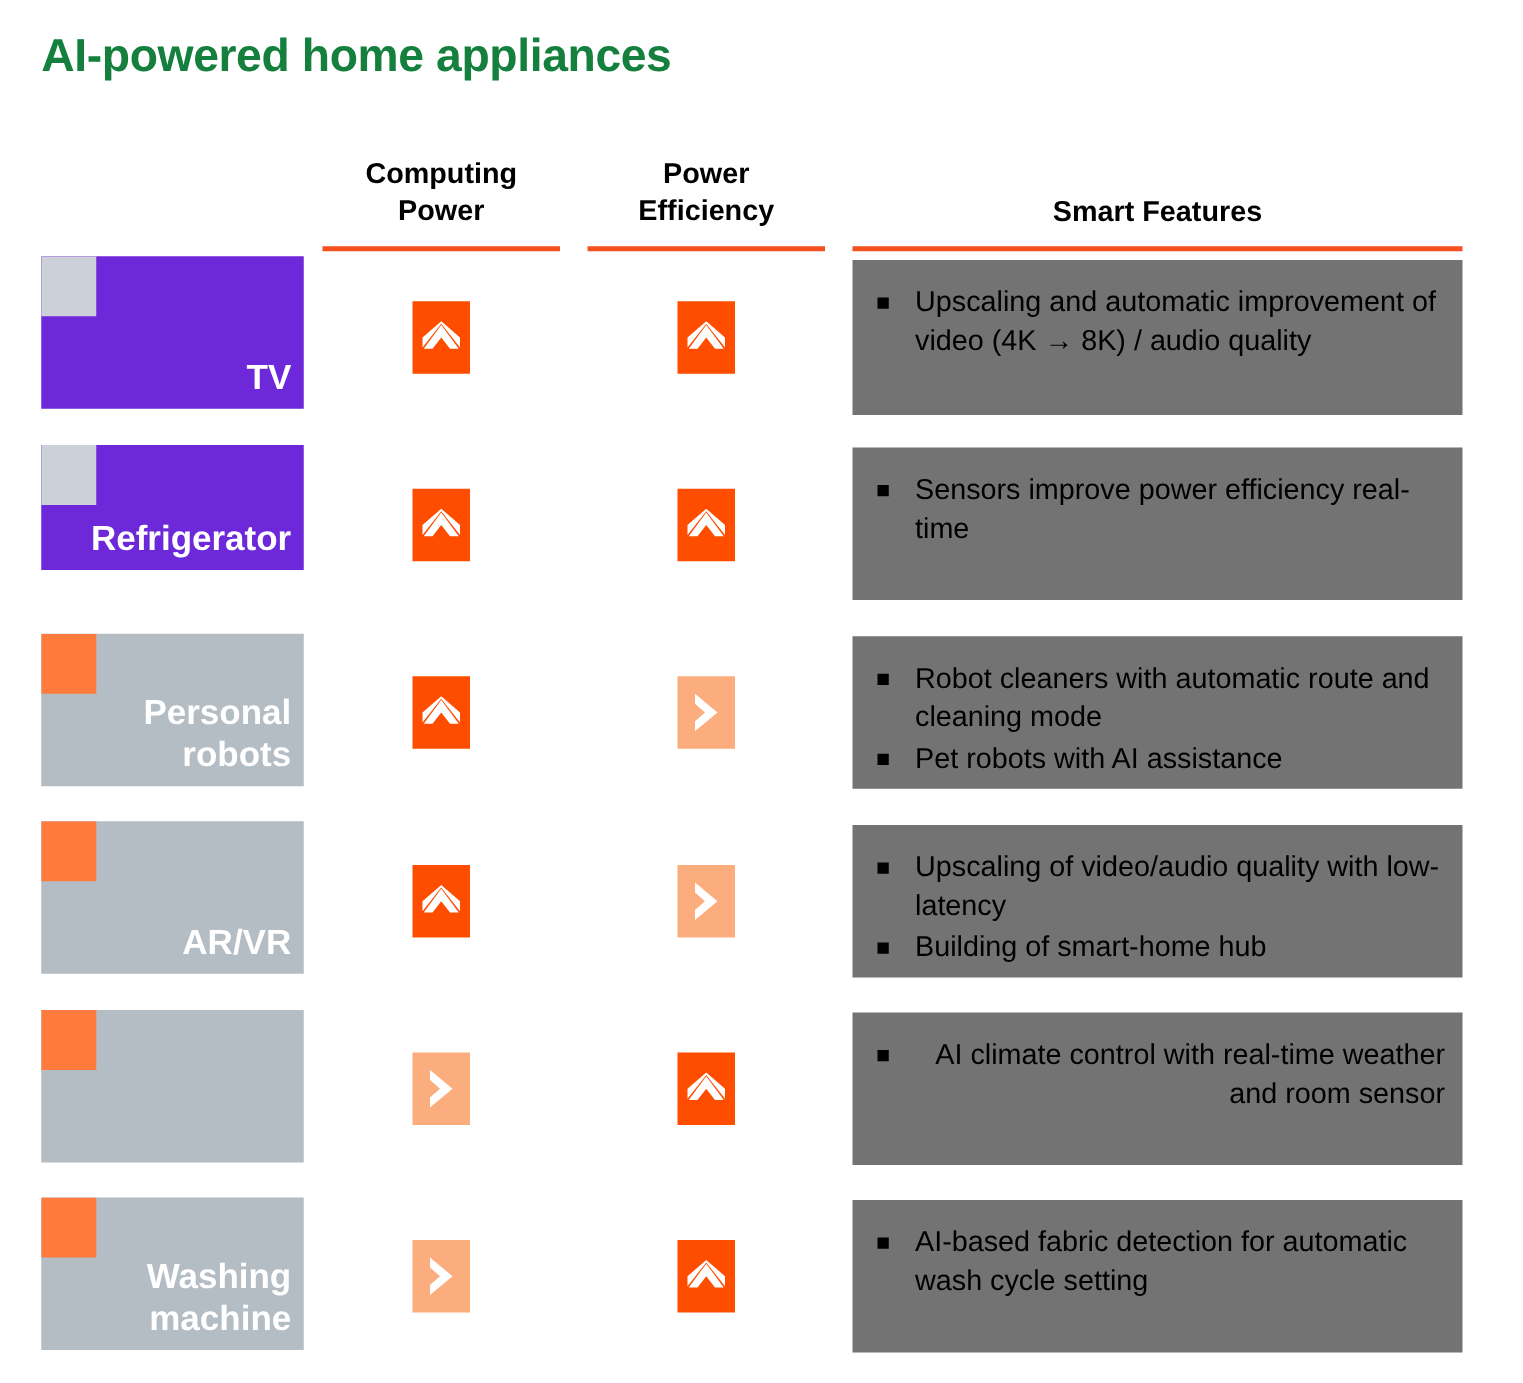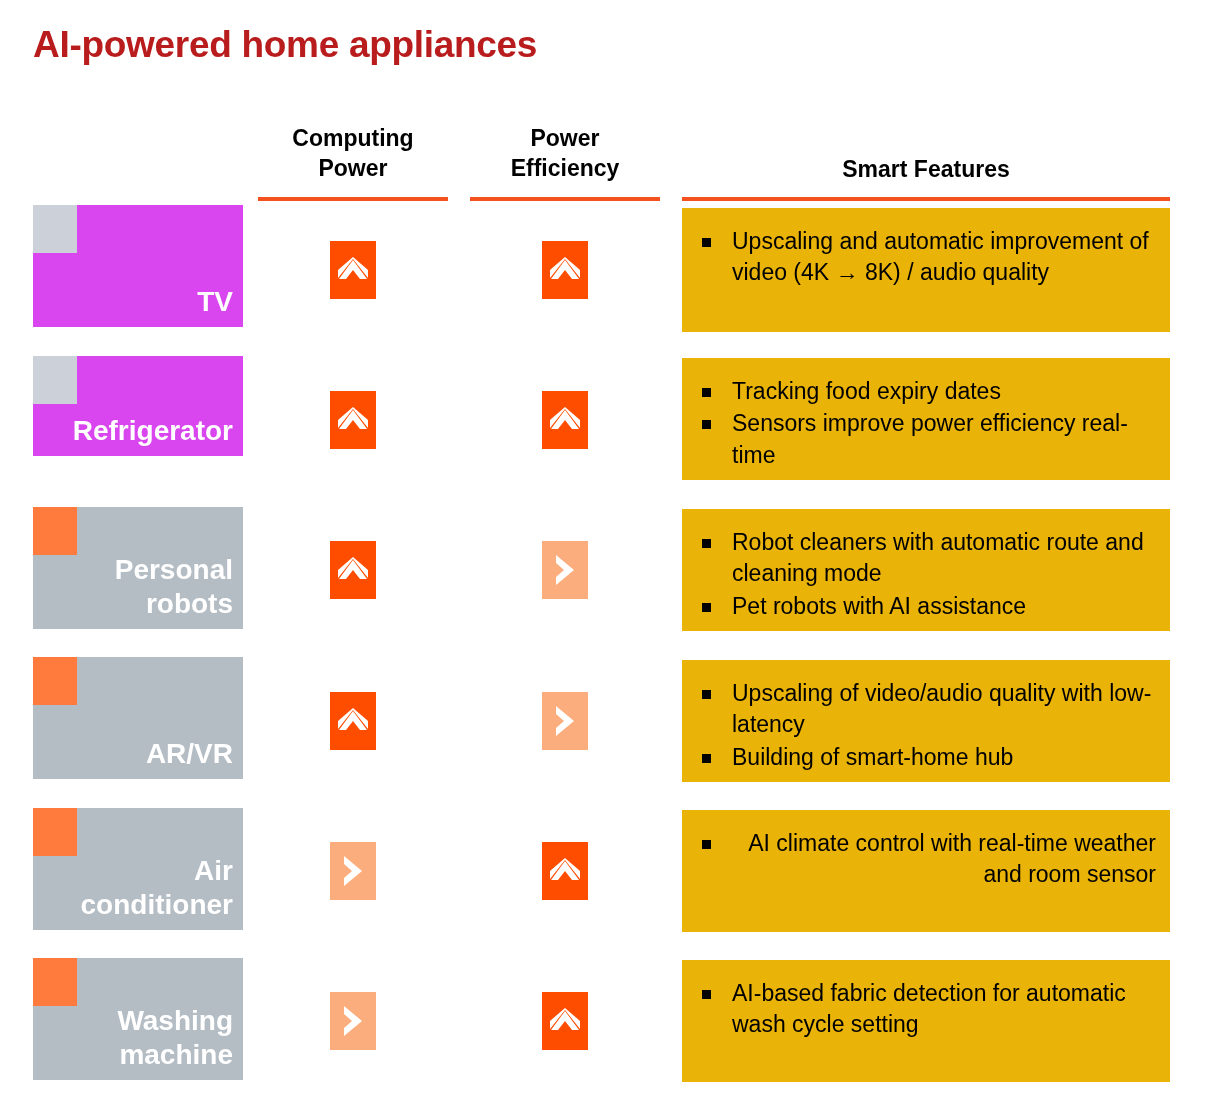--- a/index.html
+++ b/index.html
@@ -17,21 +17,21 @@
   }
 
   
   .slide-title {
     position: absolute;
     left: 33px;
     top: 24px;
     font-size: 37px;
     font-weight: bold;
     letter-spacing: -0.3px;
-    color: #b91c1c;
+    color: #15803d;
     white-space: nowrap;
   }
 
   
   .col-header {
     position: absolute;
     text-align: center;
     font-size: 23px;
     font-weight: bold;
     line-height: 1.30;
@@ -61,21 +61,21 @@
   .tile {
     position: absolute;
     left: 33px;
     width: 210px;
     overflow: hidden;
     box-sizing: border-box;
     display: flex;
     align-items: flex-end;
     justify-content: flex-end;
   }
-  .tile.orange { background: #d946ef; }
+  .tile.orange { background: #6d28d9; }
   .tile.grey   { background: #b4bcc4; }
 
   .tile-corner {
     position: absolute;
     left: 0;
     top: 0;
     width: 44px;
     height: 48px;
   }
   .tile.orange .tile-corner { background: #ccd1d9; }
@@ -106,21 +106,21 @@
   .badge.medium { background: #fbad7d; }
   .badge.c1 { left: 330px; }
   .badge.c2 { left: 542px; }
   .badge svg { display: block; }
 
   
   .features {
     position: absolute;
     left: 682px;
     width: 488px;
-    background: #eab308;
+    background: #737373;
     box-sizing: border-box;
     padding: 18px 14px 16px 14px;
   }
   .bullet-list {
     margin: 0;
     padding: 0;
     list-style: none;
   }
   .bullet-item {
     position: relative;
@@ -198,21 +198,20 @@
       <div class="badge c2 strong" style="top: 391px;">
         <span>
           <svg width="34" height="26" viewBox="0 0 34 26" aria-hidden="true">
             <path d="M17 2 L32 21 L32 13 L17 0 L2 13 L2 21 Z" fill="#ffffff"></path>
             <path d="M17 3 L31 22 L24 22 L17 13 L10 22 L3 22 Z" fill="#ffffff"></path>
           </svg>
         </span>
       </div>
       <div class="features" style="top: 358px; height: 122px;">
         <ul class="bullet-list">
-          <li class="bullet-item"><span class="bullet-marker"></span><span>Tracking food expiry dates</span></li>
           <li class="bullet-item"><span class="bullet-marker"></span><span>Sensors improve power efficiency real-time</span></li>
         </ul>
       </div>
     </div>
     <div class="row" style="top: 0px;">
       <div class="tile grey" style="top: 507px; height: 122px;">
         <div class="tile-corner"></div>
         <div class="tile-label">Personal
 robots</div>
       </div>
@@ -261,22 +260,20 @@
       <div class="features" style="top: 660px; height: 122px;">
         <ul class="bullet-list">
           <li class="bullet-item"><span class="bullet-marker"></span><span>Upscaling of video/audio quality with low-latency</span></li>
           <li class="bullet-item"><span class="bullet-marker"></span><span>Building of smart-home hub</span></li>
         </ul>
       </div>
     </div>
     <div class="row" style="top: 0px;">
       <div class="tile grey" style="top: 808px; height: 122px;">
         <div class="tile-corner"></div>
-        <div class="tile-label">Air
-conditioner</div>
       </div>
       <div class="badge c1 medium" style="top: 842px;">
         <span>
           <svg width="26" height="34" viewBox="0 0 26 34" aria-hidden="true">
             <path d="M4 2 L22 17 L4 32 L4 24 L12 17 L4 10 Z" fill="#ffffff"></path>
           </svg>
         </span>
       </div>
       <div class="badge c2 strong" style="top: 842px;">
         <span>

